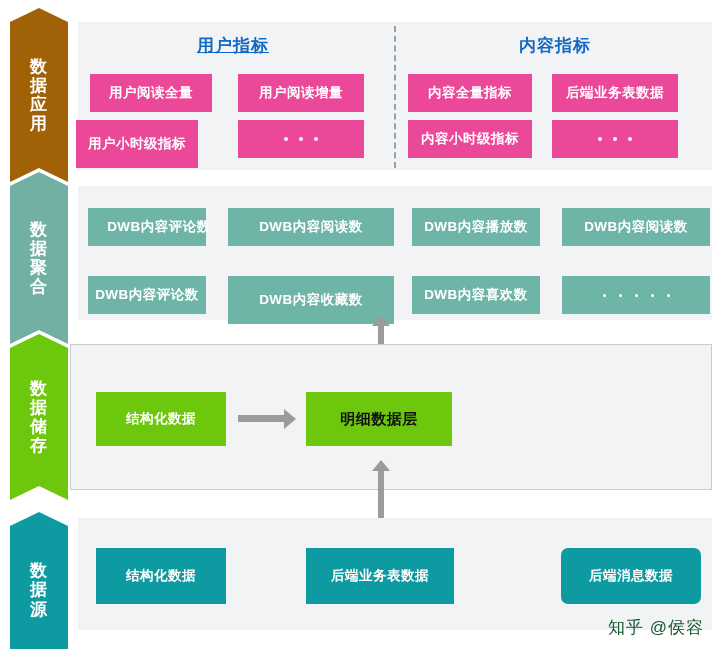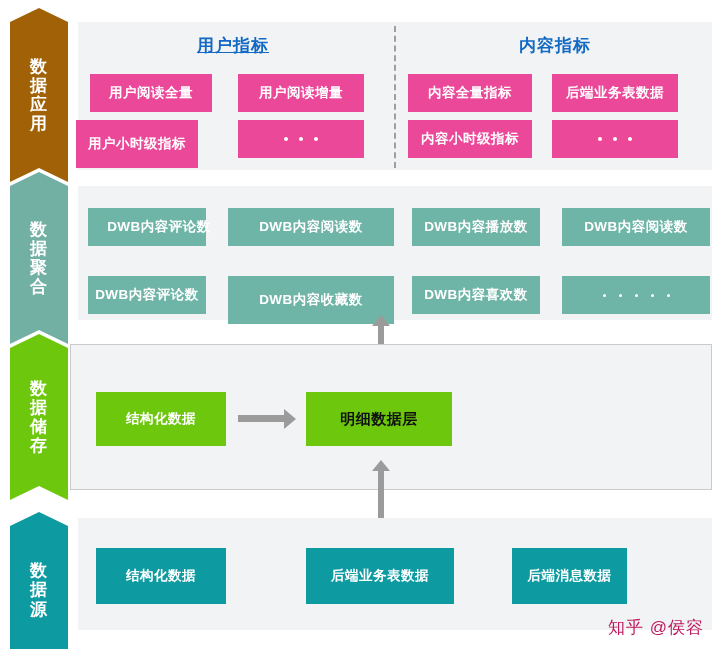--- a/index.html
+++ b/index.html
@@ -166,21 +166,21 @@
     border-bottom: 10px solid transparent;
     border-left: 12px solid #9b9b9b;
   }
 
   
   .watermark {
     position: absolute;
     right: 16px;
     bottom: 10px;
     font-size: 17px;
-    color: #be185d;
+    color: #14532d;
     letter-spacing: 1px;
     white-space: nowrap;
   }
 </style>
 </head>
 <body>
 
 <div id="canvas">
 
   <div class="rail">
@@ -266,17 +266,17 @@
   <div class="arrow-up" style="left:372px; top:460px; height:42px;">
     <span class="head"></span>
     <span class="shaft"></span>
   </div>
   <div class="arrow-line" style="left:378px; top:490px; height:32px;"></div>
 
   <div class="panel" style="left:78px; top:518px; width:634px; height:112px;"></div>
 
   <div class="box box-deepteal" style="left:96px; top:548px; width:130px; height:56px;">结构化数据</div>
   <div class="box box-deepteal" style="left:306px; top:548px; width:148px; height:56px;">后端业务表数据</div>
-  <div class="box box-deepteal" style="left:512px; top:548px; width:115px; height:56px;">后端消息数据</div>
+  <div class="box box-deepteal" style="left:561px; top:548px; width:140px; height:56px;border-radius:7px;">后端消息数据</div>
 
   <div class="watermark">知乎 @侯容</div>
 
 </div>
 
 </body></html>

